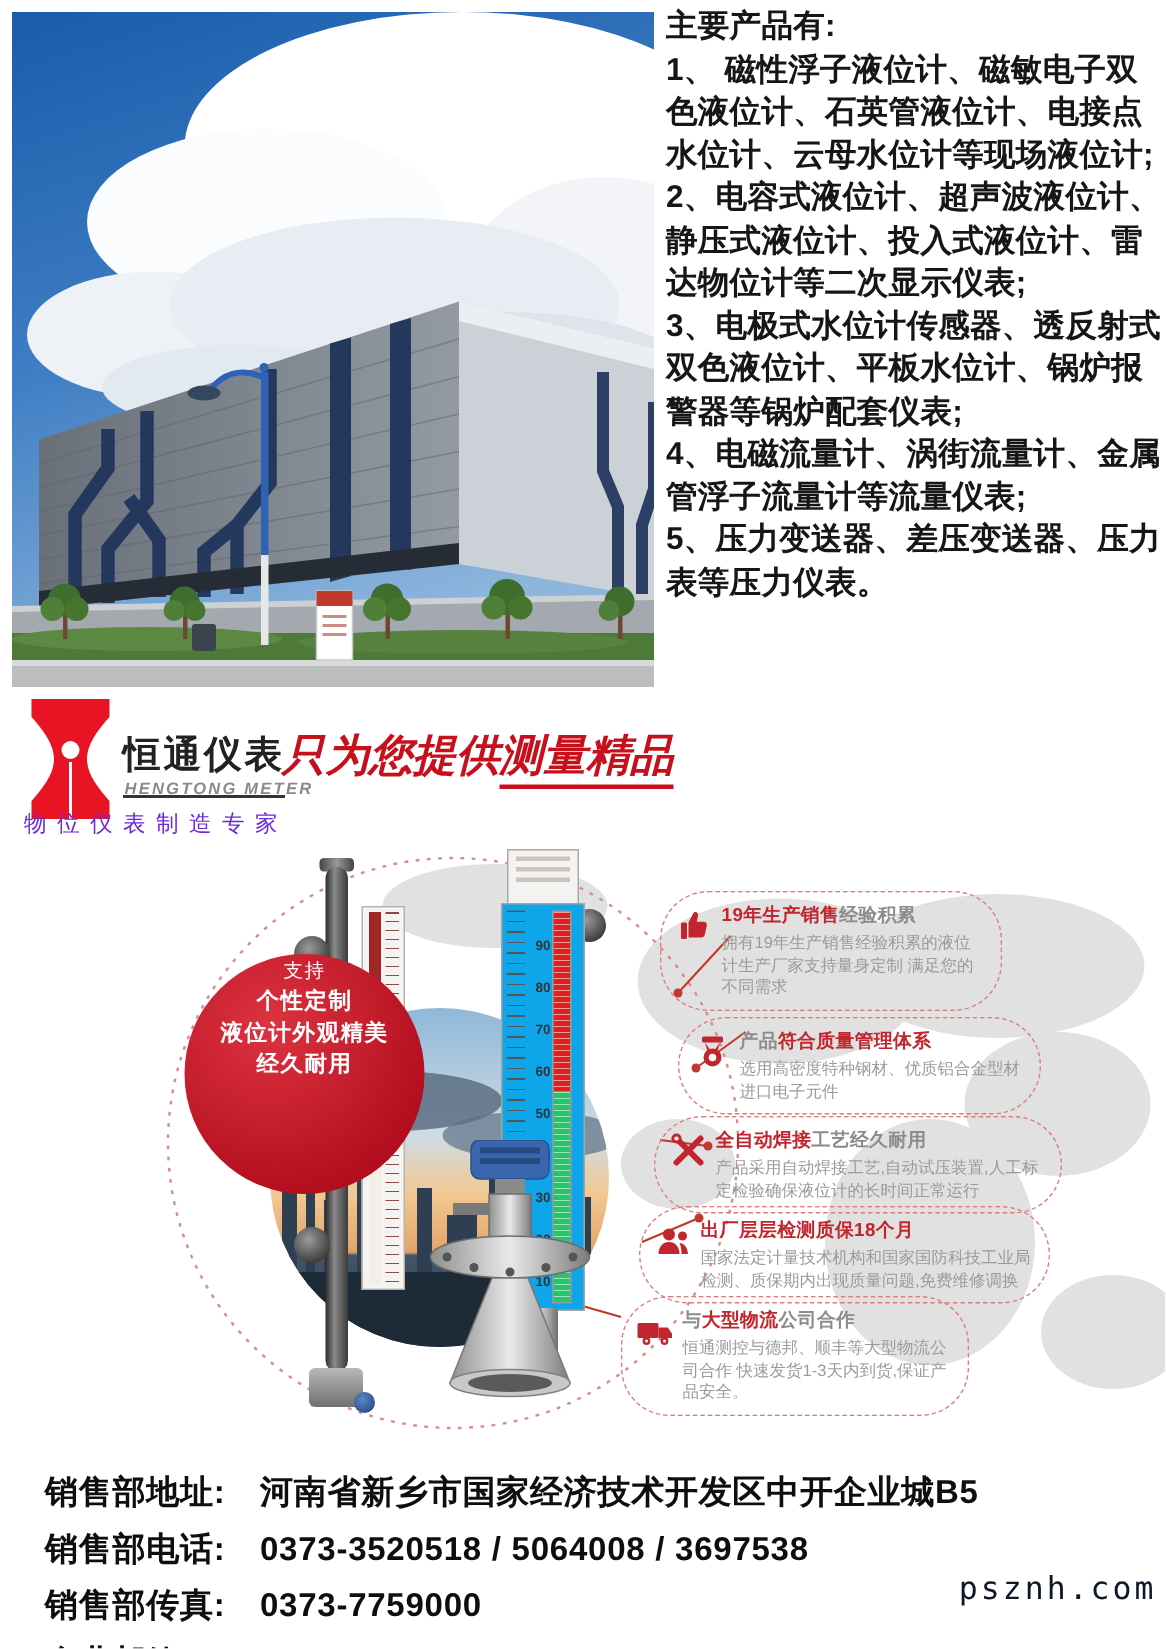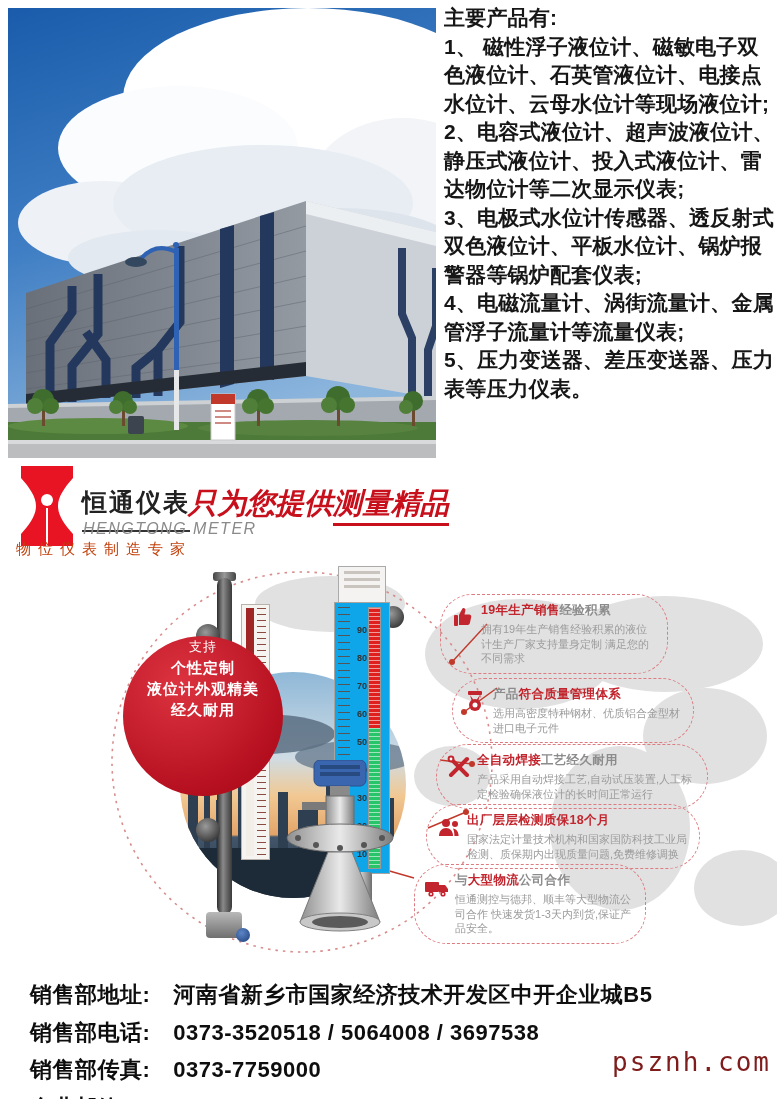--- a/index.html
+++ b/index.html
@@ -5,23 +5,23 @@
   html,body{margin:0;padding:0;background:#fff;}
   .page{position:relative;width:777px;height:1099px;background:#fff;overflow:hidden;
         font-family:"Liberation Sans",sans-serif;}
   
   .photo{position:absolute;left:8px;top:8px;width:428px;height:450px;}
   
   .brand{position:absolute;left:10px;top:460px;width:430px;height:106px;}
   .logo-mark{position:absolute;left:10px;top:6px;width:54px;height:80px;}
   .logo-cn{position:absolute;left:72px;top:26px;font-size:25px;font-weight:bold;color:#222;
            border-bottom:2px solid #333;padding-bottom:11px;letter-spacing:2px;}
-  .logo-en{position:absolute;left:73px;top:60px;font-size:16px;font-style:italic;color:#8a8a8a;
-           letter-spacing:1.5px;font-weight:normal;}
-  .logo-tag{position:absolute;left:6px;top:80px;font-size:15px;color:#c2410c;letter-spacing:7px;}
+  .logo-en{position:absolute;left:73px;top:60px;font-size:11px;font-style:italic;color:#8a8a8a;
+           letter-spacing:1.5px;font-weight:bold;}
+  .logo-tag{position:absolute;left:6px;top:80px;font-size:15px;color:#6d28d9;letter-spacing:7px;}
   .slogan{position:absolute;left:178px;top:24px;font-family:"DejaVu Serif",serif;
           font-size:29px;font-weight:bold;font-style:italic;color:#c8101c;white-space:nowrap;}
   .slogan .em{border-bottom:3px solid #c8101c;padding-bottom:3px;}
   
   .products{position:absolute;left:444px;top:4px;width:332px;color:#161616;}
   .products p{margin:0;font-size:21px;line-height:28.5px;font-weight:600;letter-spacing:0.2px;}
   
   .info{position:absolute;left:0;top:566px;width:777px;height:402px;}
   .info svg.bg{position:absolute;left:0;top:0;}
   .city-circle{position:absolute;left:180px;top:106px;width:226px;height:226px;border-radius:50%;
@@ -75,21 +75,21 @@
   .c1{left:440px;top:28px;width:176px;}
   .c2{left:452px;top:112px;width:190px;}
   .c3{left:436px;top:178px;width:220px;}
   .c4{left:426px;top:238px;width:222px;}
   .c5{left:414px;top:298px;width:180px;}
   
   .contact{position:absolute;left:30px;top:980px;}
   .contact .line{font-size:22px;font-weight:bold;color:#0e0e0e;margin-bottom:7.5px;letter-spacing:0.5px;}
   .contact .line .lbl{margin-right:23px;text-align:center;}
   .watermark{position:absolute;right:6px;top:1047px;font-family:"DejaVu Sans Mono",monospace;
-      font-size:26px;color:#7f1d1d;letter-spacing:2px;}
+      font-size:21px;color:#0f172a;letter-spacing:2px;}
 </style>
 </head>
 <body>
 
 <div class="page">
 
   <div class="photo">
     <svg width="428" height="450" viewBox="0 0 428 450">
       <defs>
         <linearGradient id="sky" x1="0" y1="0" x2="0.3" y2="1">

